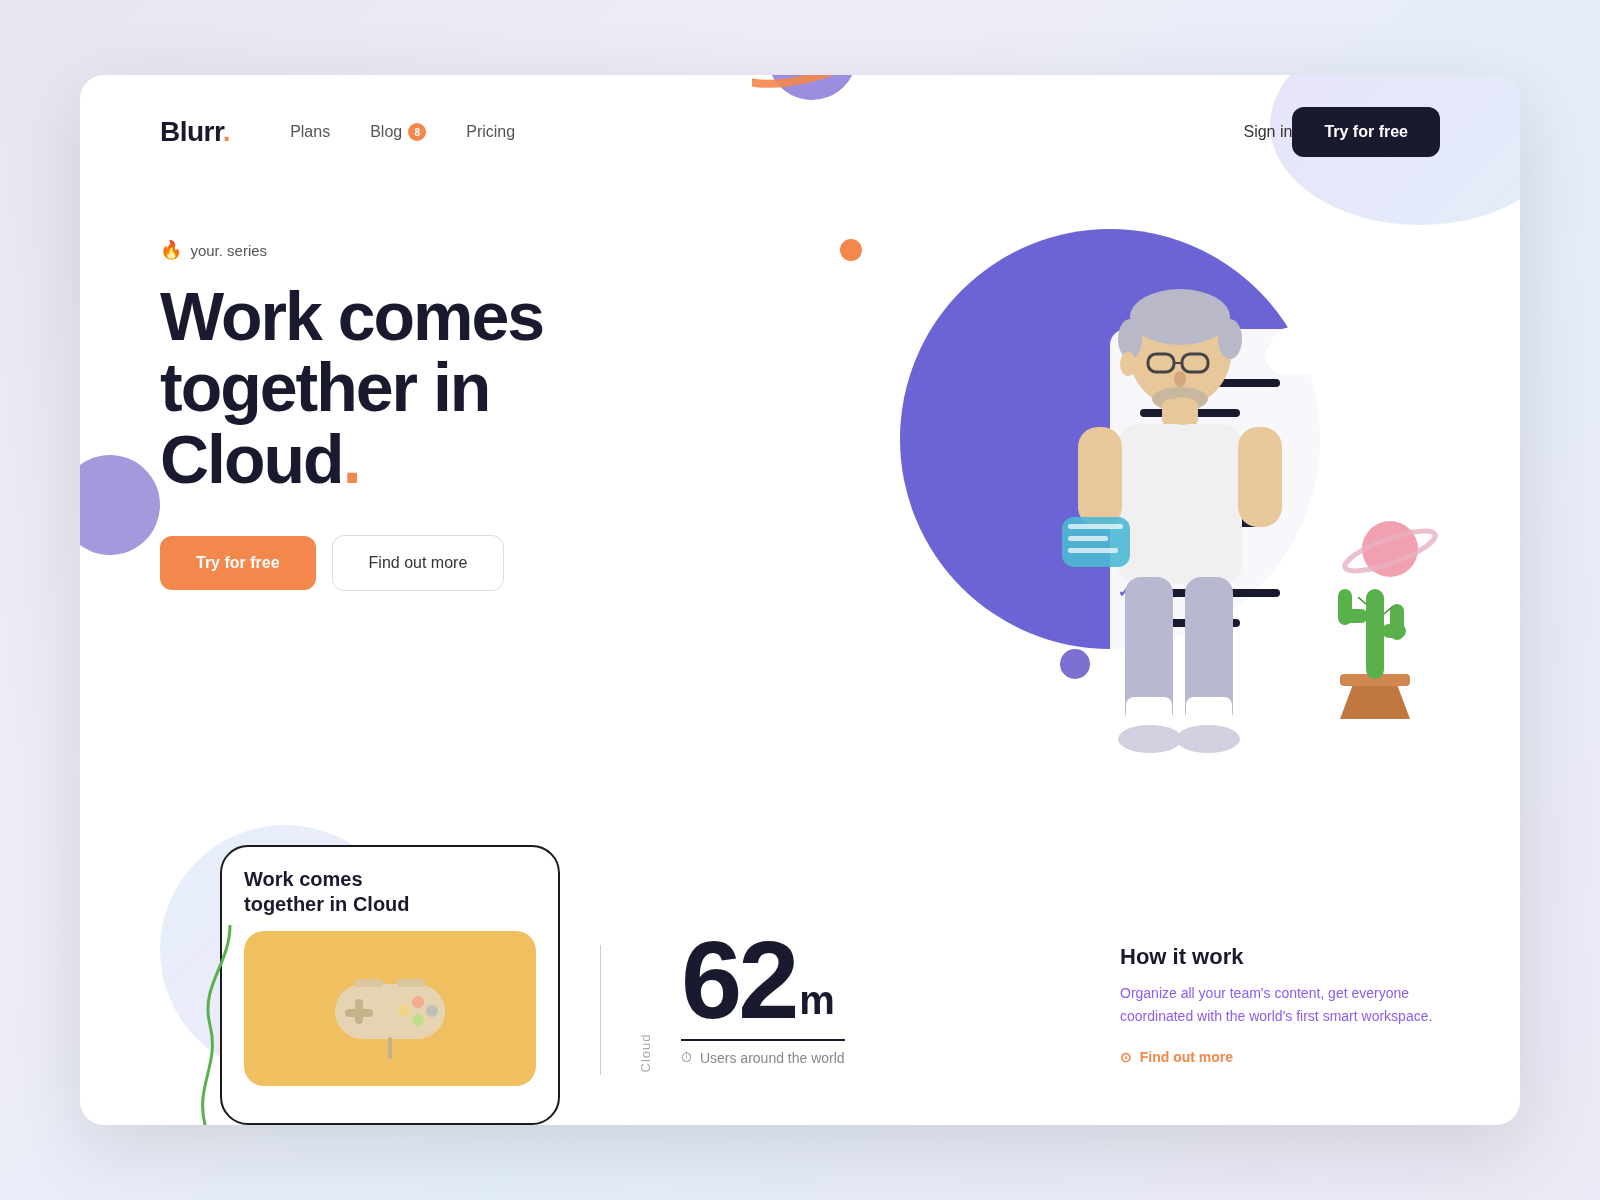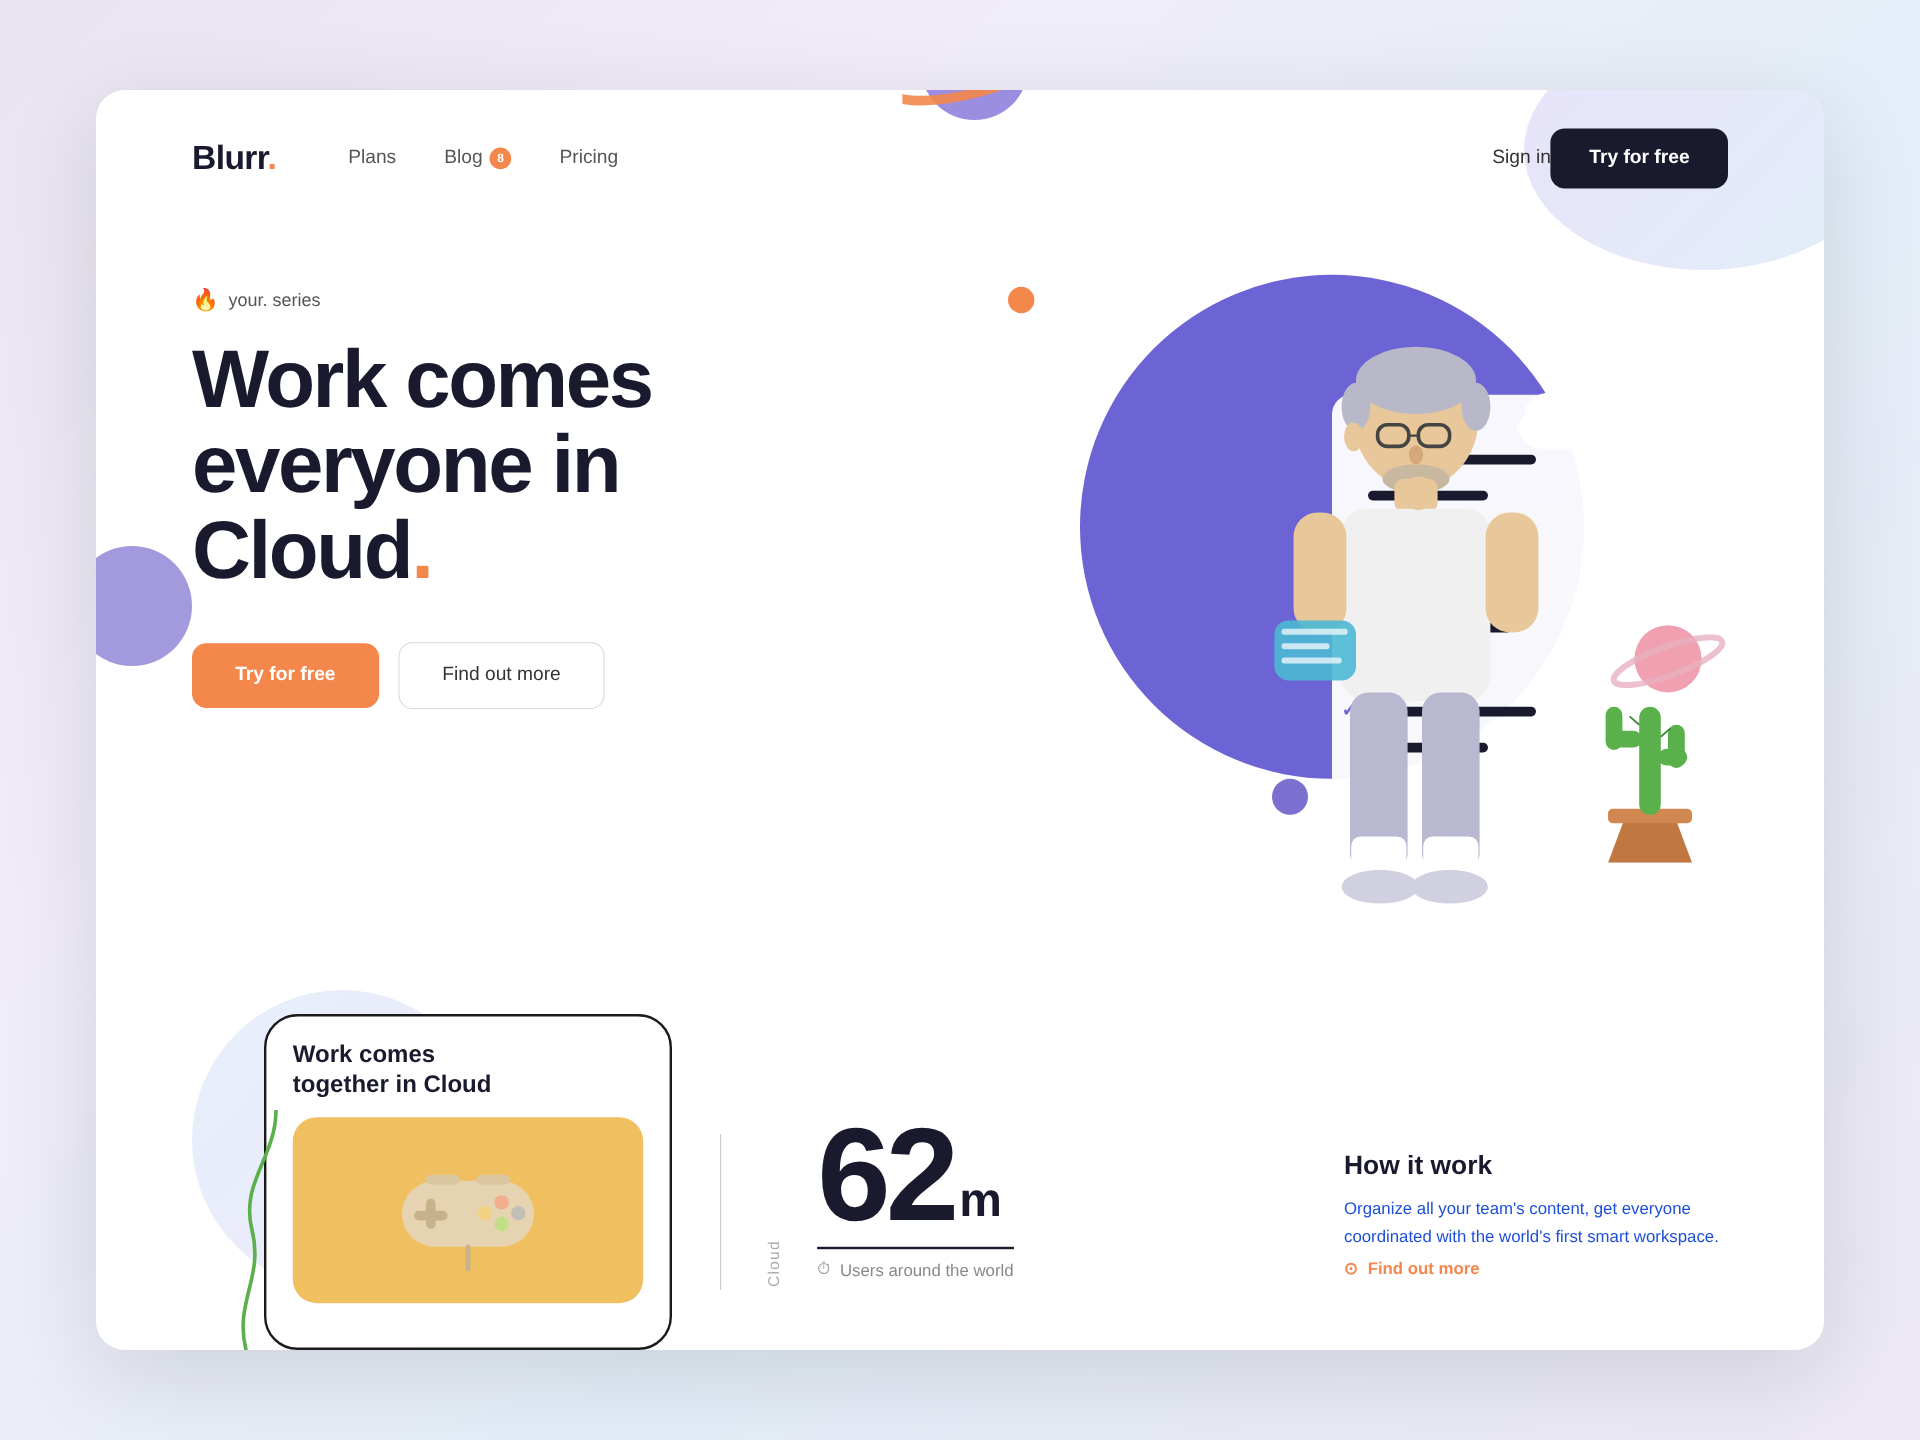--- a/index.html
+++ b/index.html
@@ -263,23 +263,23 @@
     .how-title {
       font-size: 22px;
       font-weight: 700;
       color: #1a1a2e;
       margin-bottom: 12px;
       margin-top: 74px;
     }
 
     .how-description {
       font-size: 14px;
-      color: #1d4ed8;
+      color: #8b5cf6;
       line-height: 1.6;
-      margin-bottom: 8px;
+      margin-bottom: 22px;
     }
 
     .find-out-link {
       display: flex;
       align-items: center;
       gap: 8px;
       color: #f4874b;
       font-size: 14px;
       font-weight: 600;
       cursor: pointer;
@@ -427,21 +427,21 @@
   </nav>
 
   <section class="hero">
     <div class="hero-left">
       <div class="series-label">
         <span class="fire-icon">🔥</span>
         <span>your. series</span>
       </div>
       <h1 class="hero-title">
         <span>Work comes</span><br>
-        <span>everyone in</span><br>
+        <span>together in</span><br>
         <span>Cloud</span><span class="hero-title-dot">.</span>
       </h1>
       <div class="hero-buttons">
         <button class="try-free-btn-hero">Try for free</button>
         <button class="find-out-btn">Find out more</button>
       </div>
     </div>
 
     <div class="hero-right">
 

